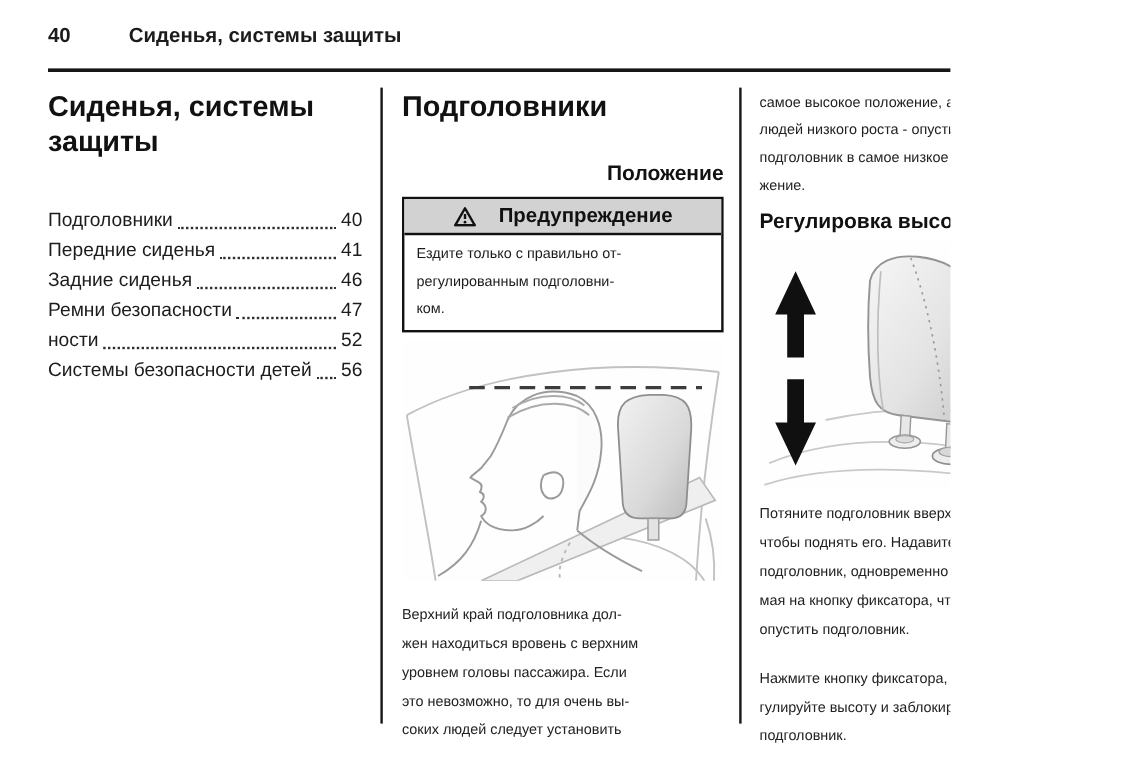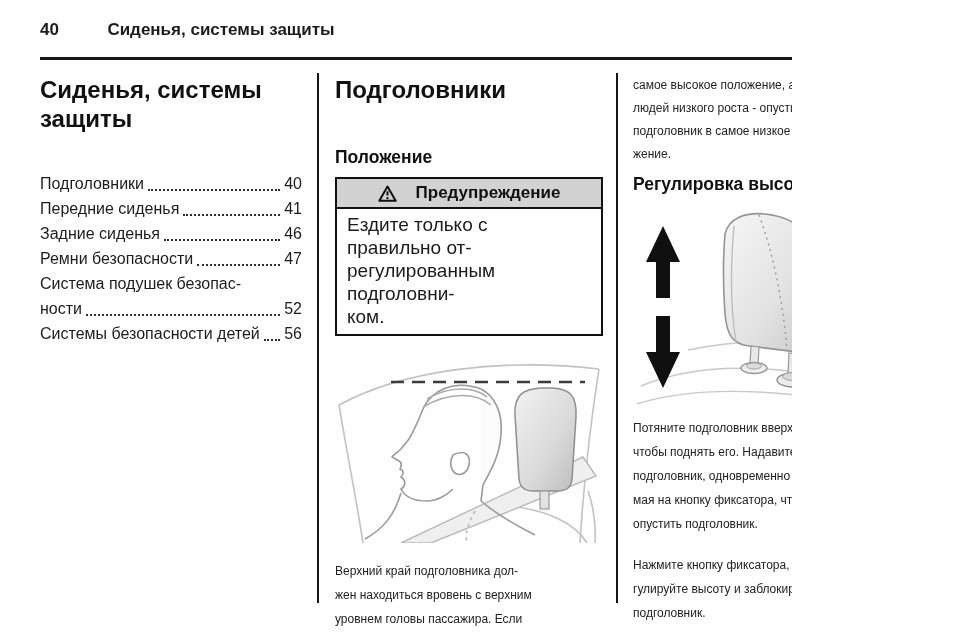--- a/index.html
+++ b/index.html
@@ -33,29 +33,29 @@
   .body-text { font-size: 12px; line-height: 24px; white-space: pre-line; color: #222; }
 
   
   .toc { margin-top: 38px; }
   .toc-row { display: flex; align-items: flex-end; font-size: 16px; line-height: 25px; cursor: default; }
   .toc-label { white-space: nowrap; }
   .toc-leader { flex: 1; border-bottom: 2.2px dotted #2e2e2e; margin: 0 4px; transform: translateY(-5px); }
   .toc-page { white-space: nowrap; }
 
   
-  .col-2 .h2 { margin-top: 42px; }
+  .col-2 .h2 { margin-top: 29px; text-align: right; }
   .warning-box { margin-top: 9px; border: 2px solid #111; }
   .warning-header {
     display: flex; align-items: center; justify-content: center;
     gap: 19px; background: #d2d2d2; border-bottom: 2px solid #111;
     height: 30px; font-size: 17px; font-weight: bold; color: #111;
   }
   .warning-header svg { display: block; }
-  .warning-body { padding: 4px 21px 6px 10px; font-size: 19px; line-height: 23px; white-space: pre-line; }
+  .warning-body { padding: 4px 21px 6px 10px; font-size: 12px; line-height: 23px; white-space: pre-line; }
   .illus { display: block; margin-top: 7px; background: #fefefe; }
   .col-2 .para { margin-top: 16px; }
 
   
   .col-3 .para-top { margin-top: 2px; line-height: 23px; }
   .col-3 .h2 { margin-top: 7px; }
   .col-3 .para-1 { margin-top: 17px; }
   .col-3 .para-2 { margin-top: 9px; }
 </style>
 </head>
@@ -87,24 +87,20 @@
       </div>
       <div class="toc-row">
         <span class="toc-label">Задние сиденья</span>
         <span class="toc-leader"></span>
         <span class="toc-page">46</span>
       </div>
       <div class="toc-row">
         <span class="toc-label">Ремни безопасности</span>
         <span class="toc-leader"></span>
         <span class="toc-page">47</span>
-      </div>
-      <div class="toc-row toc-row--wrap">
-        <span class="toc-label">Система подушек безопас-</span>
-
       </div>
       <div class="toc-row">
         <span class="toc-label">ности</span>
         <span class="toc-leader"></span>
         <span class="toc-page">52</span>
       </div>
       <div class="toc-row">
         <span class="toc-label">Системы безопасности детей</span>
         <span class="toc-leader"></span>
         <span class="toc-page">56</span>

